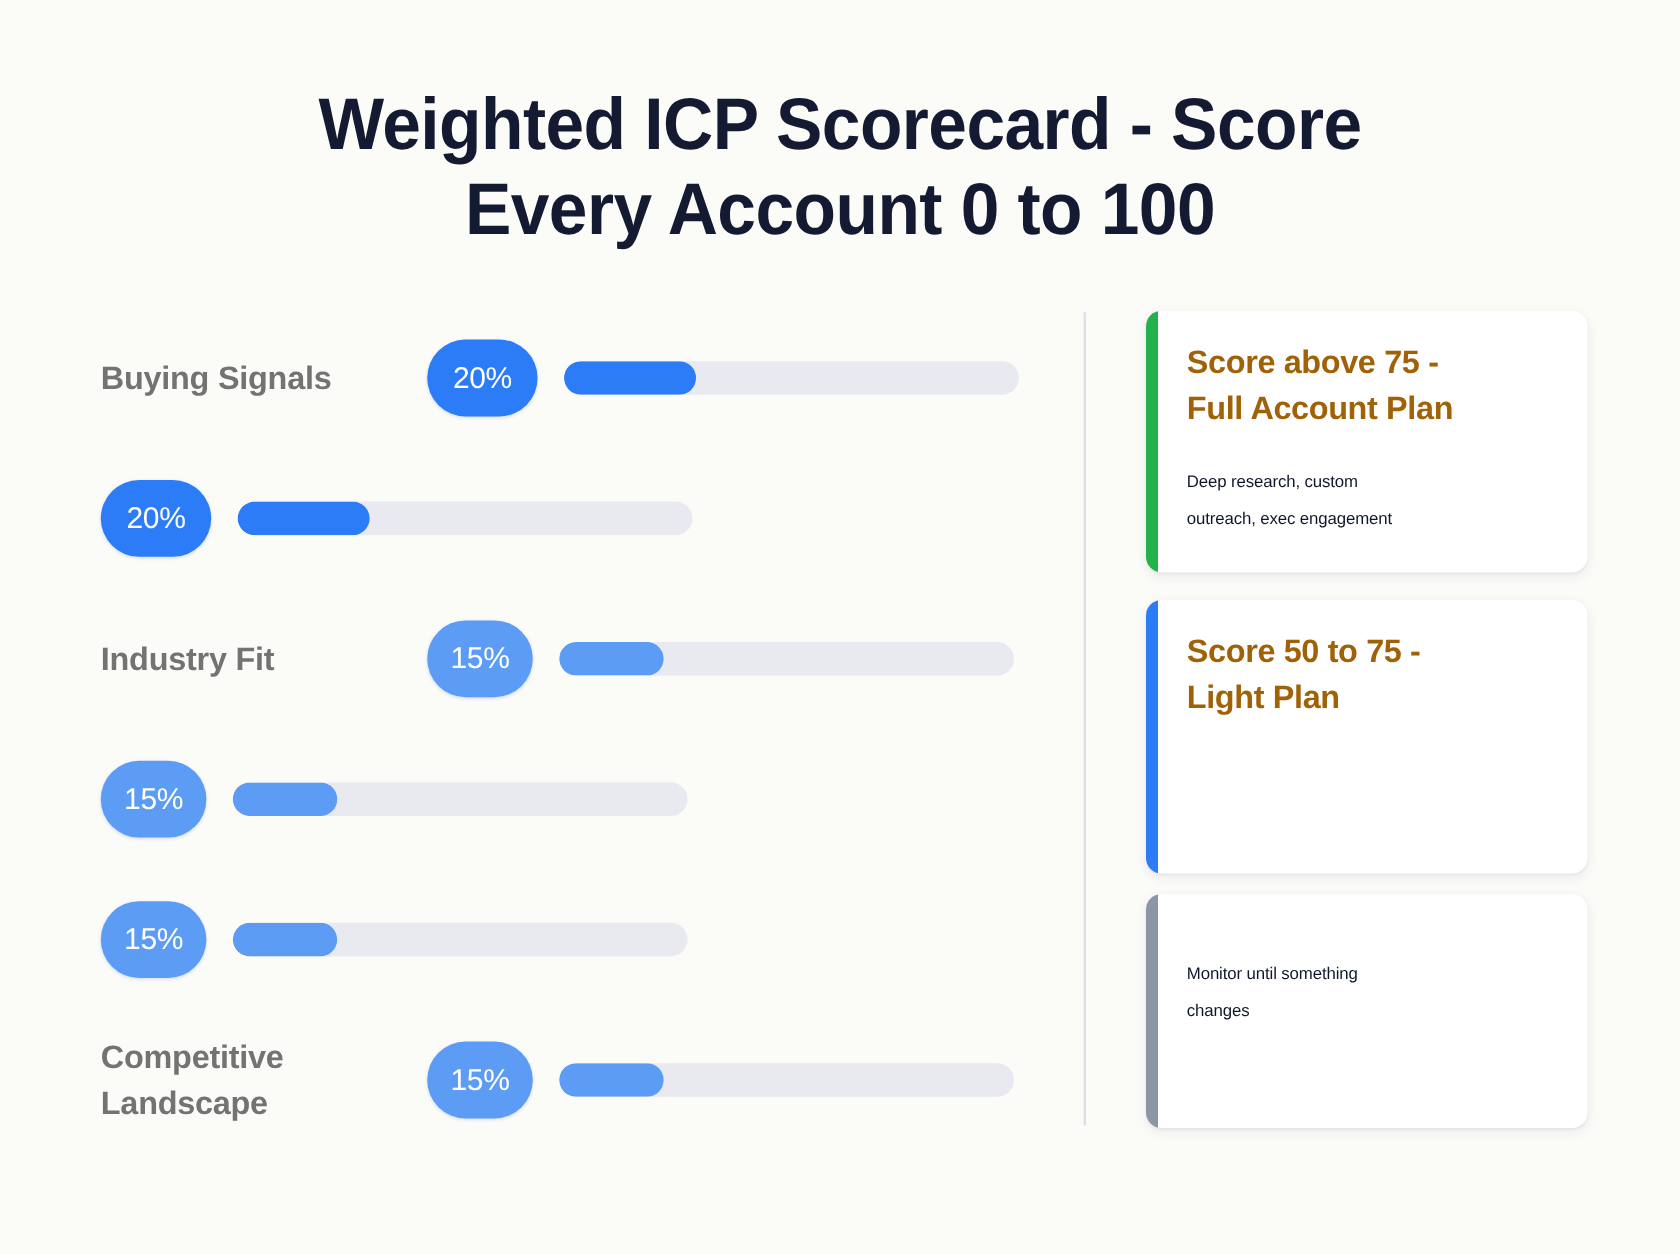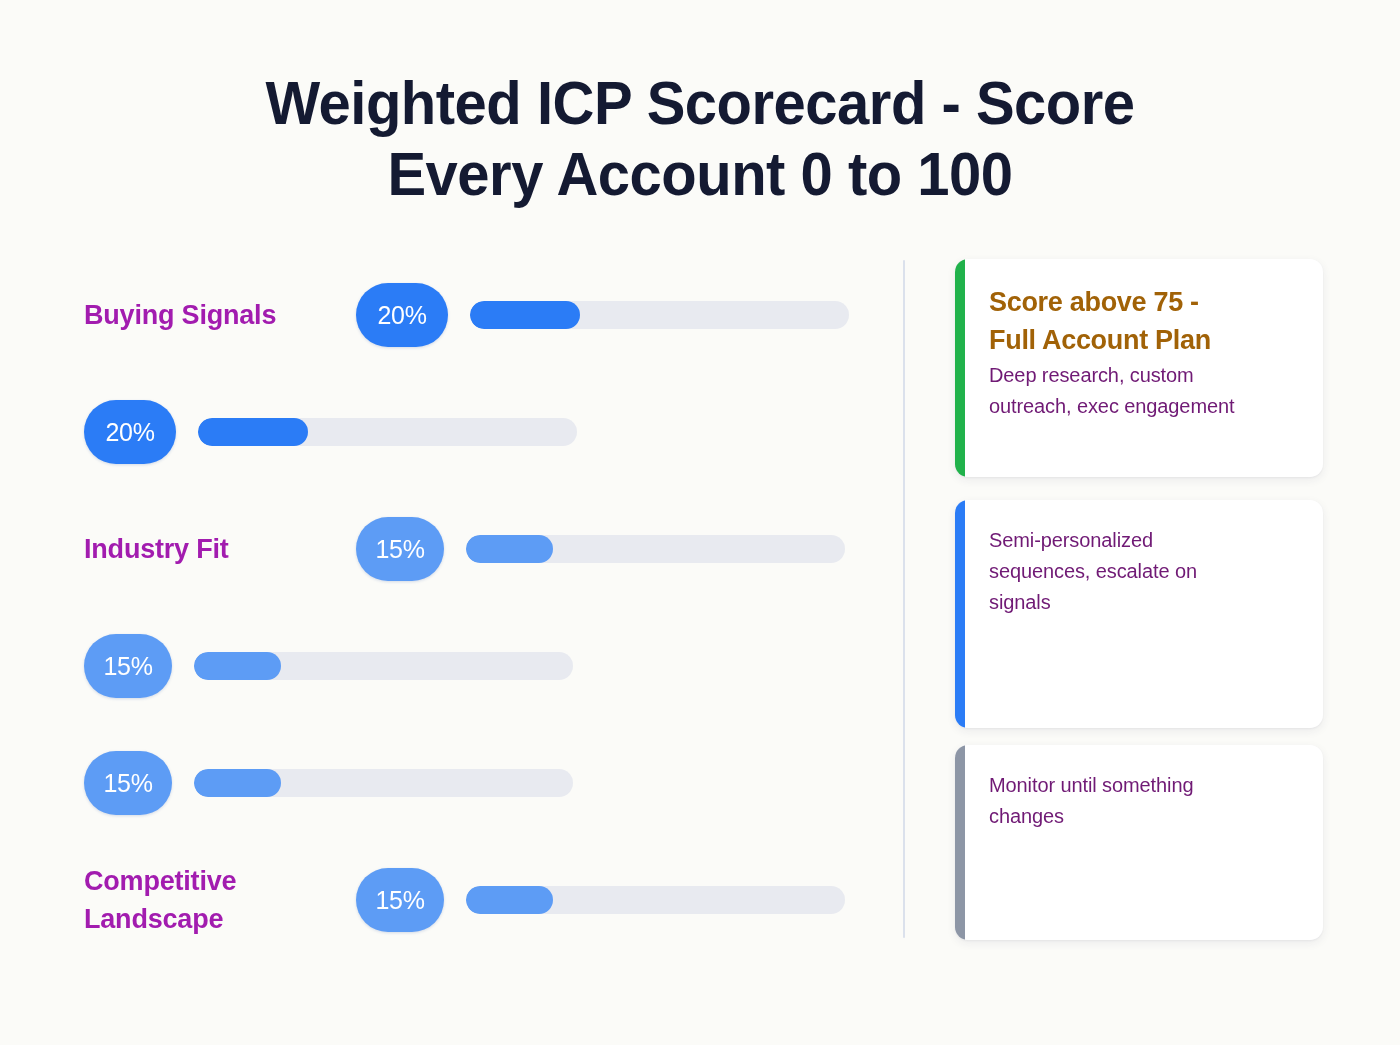--- a/index.html
+++ b/index.html
@@ -57,21 +57,21 @@
     width: 790px;
     display: flex;
     align-items: center;
   }
   .wlabel {
     width: 272px;
     flex: 0 0 272px;
     font-size: 27px;
     line-height: 38px;
     font-weight: 700;
-    color: #a21caf;
+    color: #737373;
     letter-spacing: -0.2px;
     white-space: pre-line;
   }
   .pill {
     flex: 0 0 auto;
     height: 64px;
     min-width: 92px;
     border-radius: 999px;
     display: flex;
     align-items: center;
@@ -141,25 +141,25 @@
   }
   .ttitle {
     font-size: 27px;
     line-height: 38px;
     font-weight: 700;
     color: #a16207;
     letter-spacing: -0.3px;
     white-space: pre-line;
   }
   .tdesc {
-    margin-top: 1px;
-    font-size: 20px;
+    margin-top: 27px;
+    font-size: 14px;
     line-height: 31px;
     font-weight: 400;
-    color: #701a75;
+    color: #0f172a;
     letter-spacing: -0.1px;
     white-space: pre-line;
   }
 </style>
 </head>
 <body>
 
 <div class="title">Weighted ICP Scorecard - Score Every Account 0 to 100</div>
 
 <div class="board">
@@ -224,23 +224,22 @@
         <div class="ttitle">Score above 75 -
 Full Account Plan</div>
         <div class="tdesc">Deep research, custom
 outreach, exec engagement</div>
       </div>
     </div>
 
     <div class="tcard" style="top:245px;min-height:228px">
       <div class="accent" style="background:#2B7CF6"></div>
       <div class="tbody">
-        <div class="tdesc">Semi-personalized
-sequences, escalate on
-signals</div>
+        <div class="ttitle">Score 50 to 75 -
+Light Plan</div>
       </div>
     </div>
 
     <div class="tcard" style="top:490px;min-height:195px">
       <div class="accent" style="background:#8D96A6"></div>
       <div class="tbody">
         <div class="tdesc">Monitor until something
 changes</div>
       </div>
     </div>

